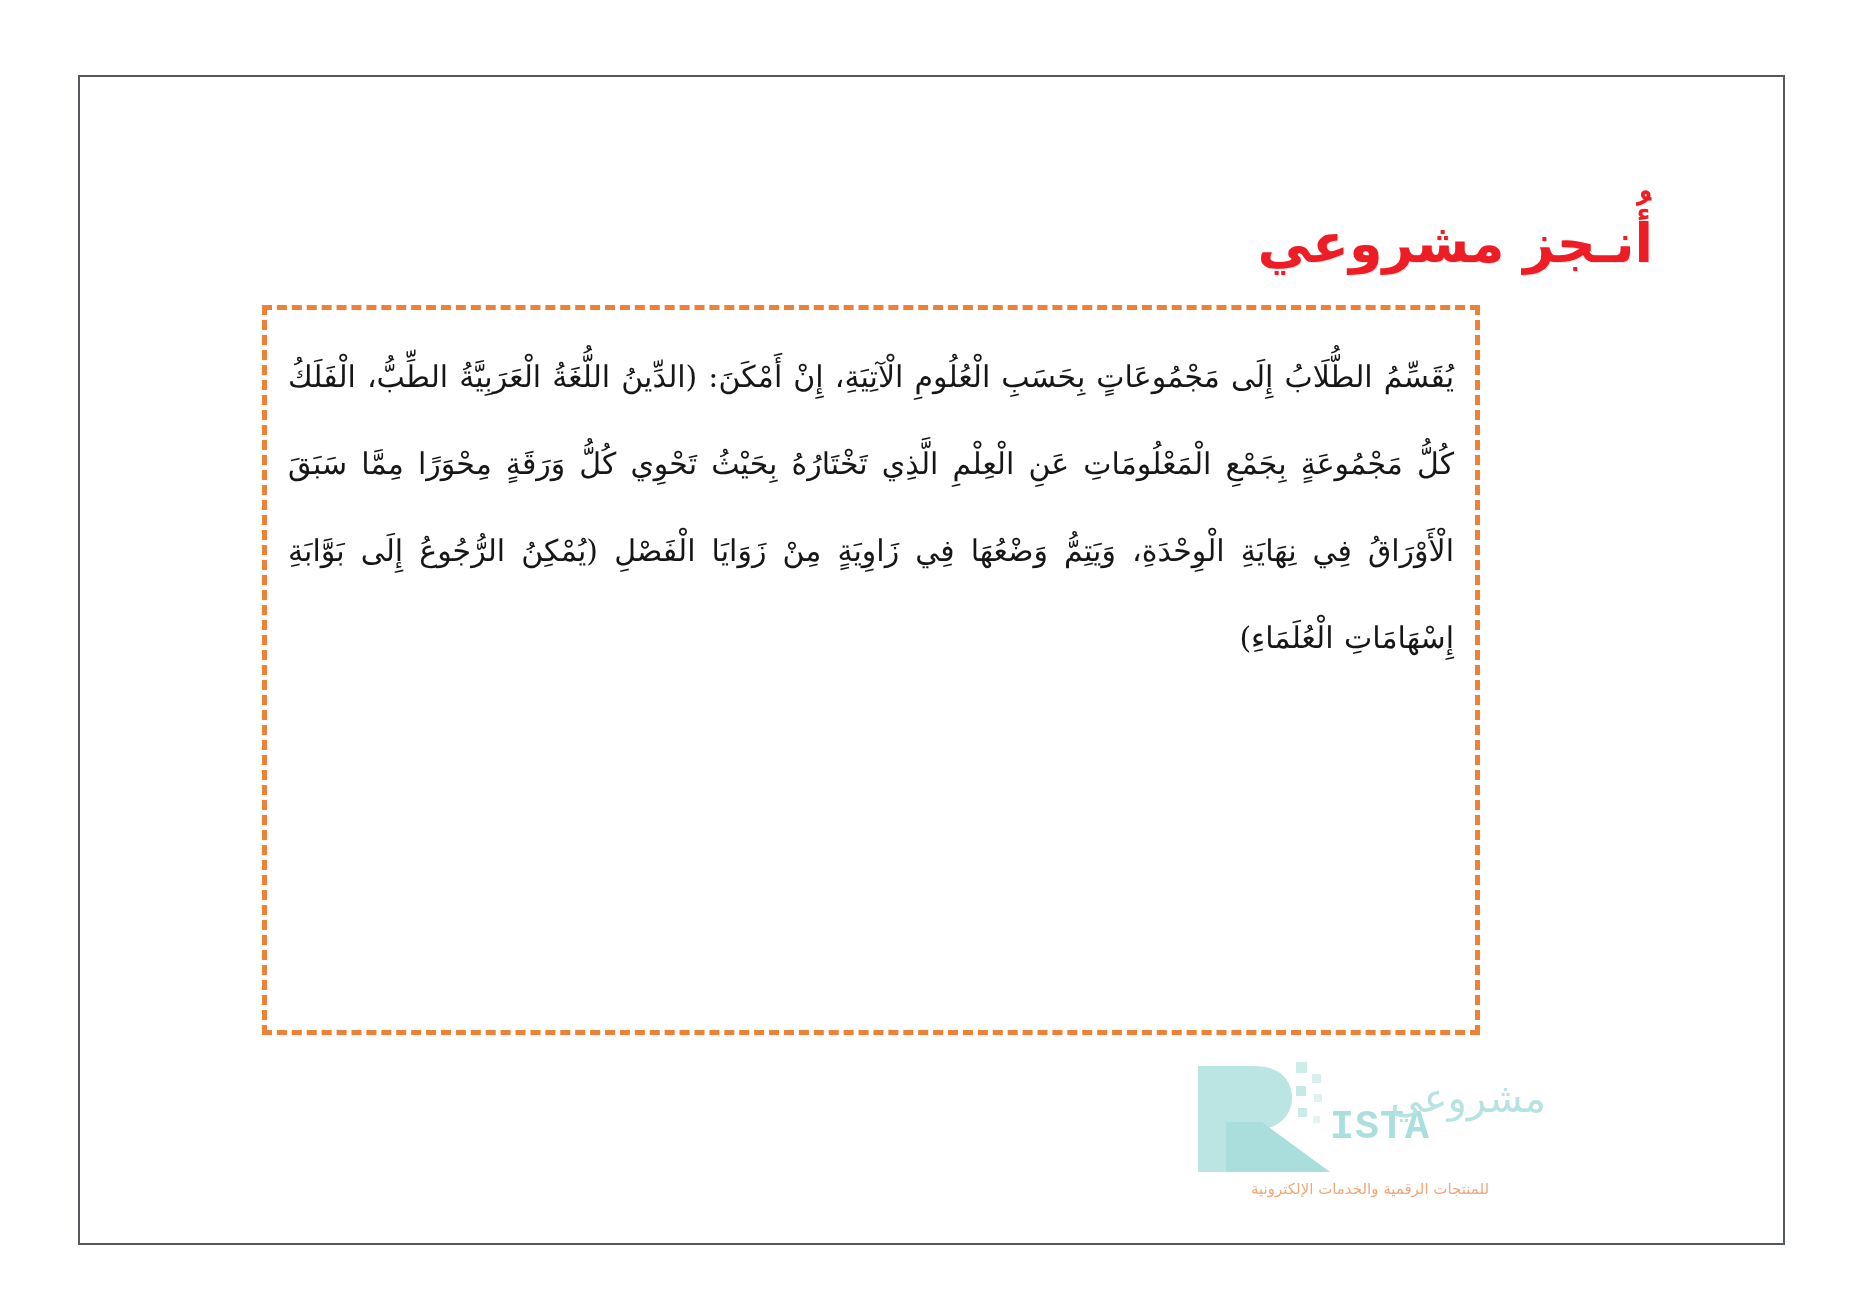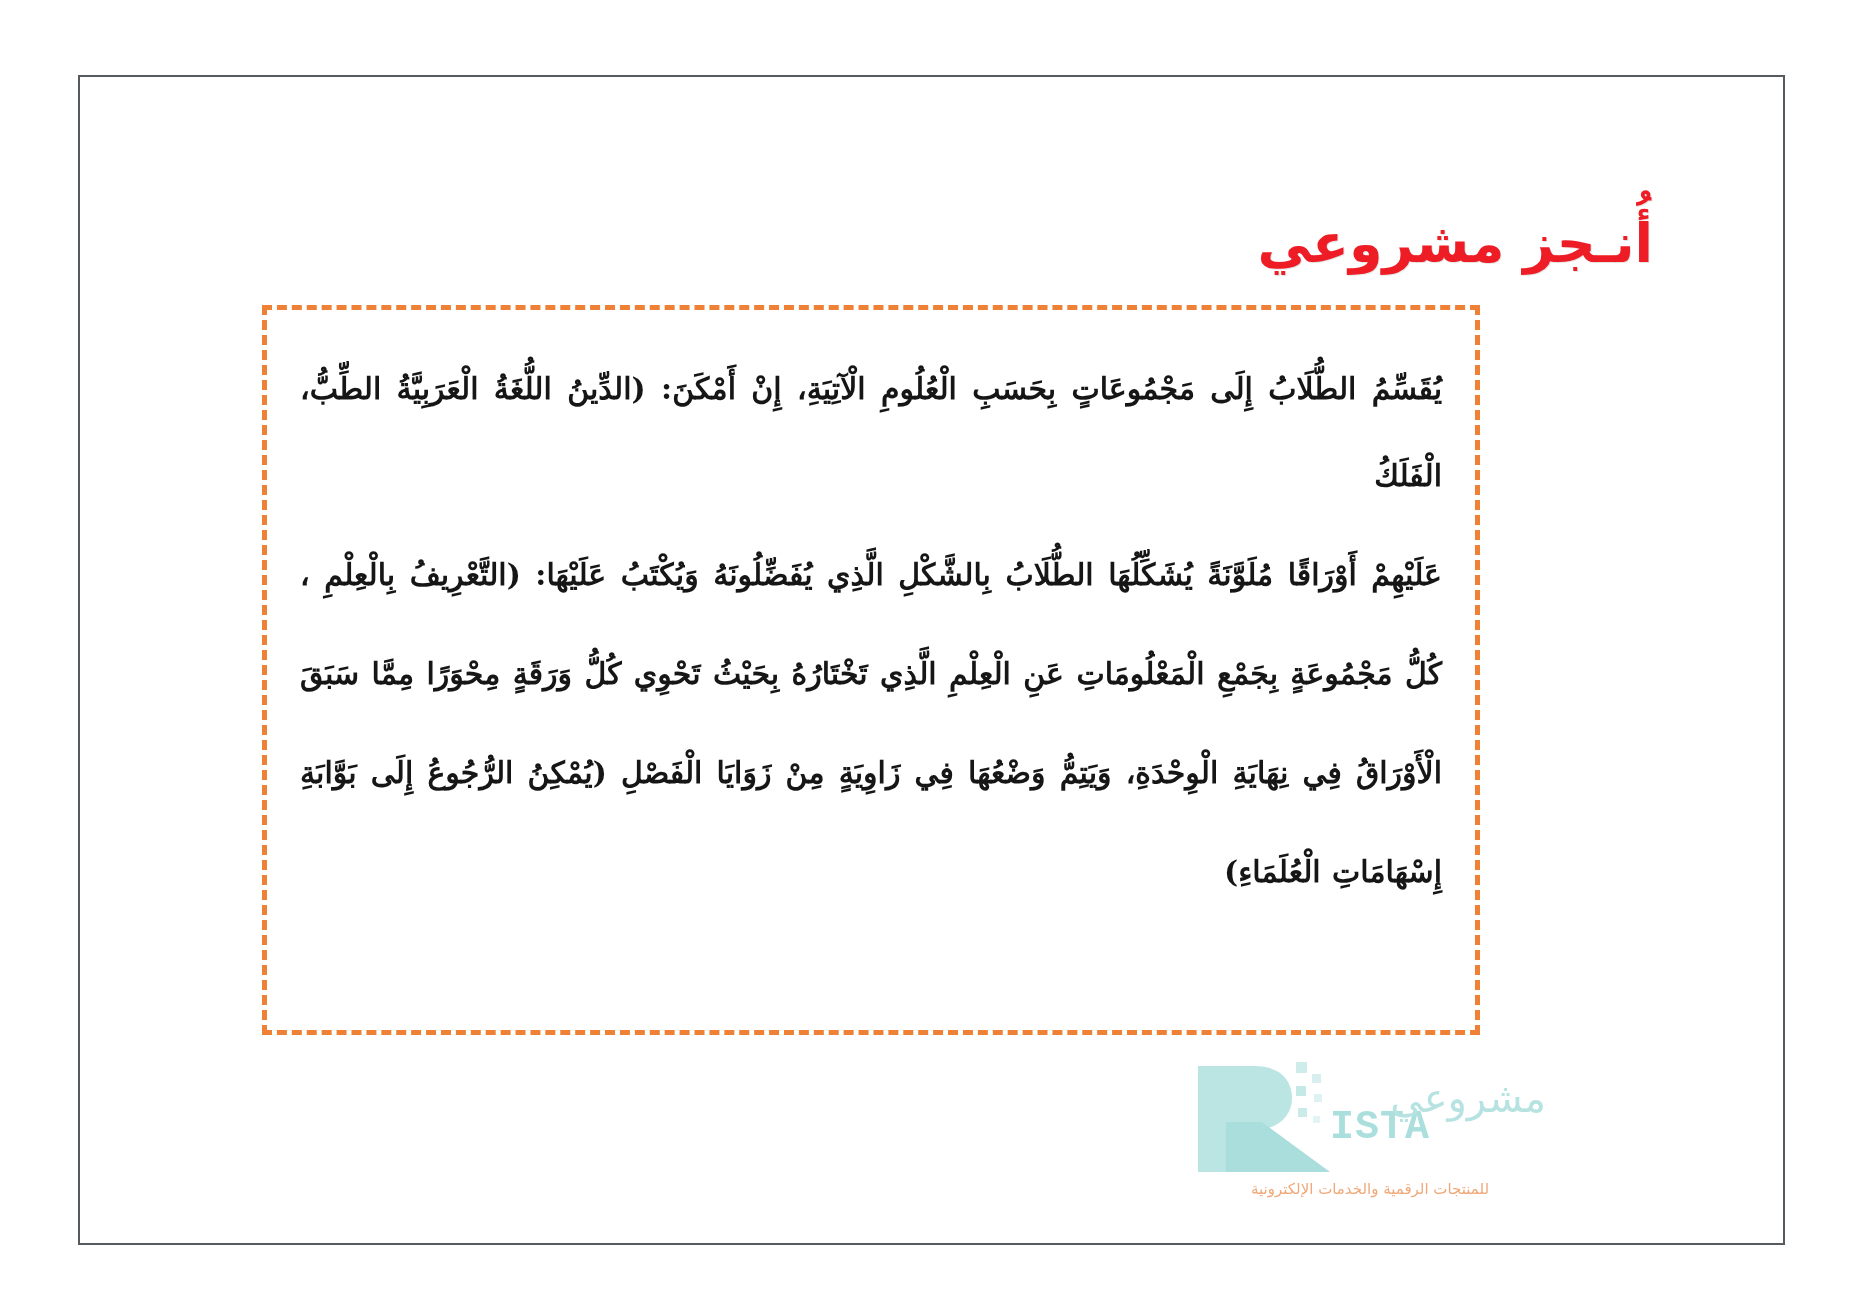--- a/index.html
+++ b/index.html
@@ -68,24 +68,23 @@
     text-align: justify;
     text-align-last: justify;
     color: #161616;
     font-family: "DejaVu Serif", "Liberation Serif", serif;
     font-size: 30px;
     line-height: 87px;
     letter-spacing: 0px;
     word-spacing: 1px;
   }
   #body-text p {
-    margin: 12px;
+    margin: 0;
     text-align: justify;
     text-align-last: justify;
-    font-weight: bold;
   }
   #body-text p.last-line {
     text-align-last: right;
   }
 
   
   #watermark {
     position: absolute;
     left: 1112px;
     top: 975px;
@@ -155,21 +154,20 @@
 <body>
 
 <div id="page-frame">
 
   <div id="heading">أُنـجز مشروعي</div>
 
   <div id="dashed-box"></div>
 
   <div id="body-text">
     <p>يُقَسِّمُ الطُّلَابُ إِلَى مَجْمُوعَاتٍ بِحَسَبِ الْعُلُومِ الْآتِيَةِ، إِنْ أَمْكَنَ: (الدِّينُ اللُّغَةُ الْعَرَبِيَّةُ الطِّبُّ، الْفَلَكُ</p>
-    <p>عَلَيْهِمْ أَوْرَاقًا مُلَوَّنَةً يُشَكِّلُهَا الطُّلَابُ بِالشَّكْلِ الَّذِي يُفَضِّلُونَهُ وَيُكْتَبُ عَلَيْهَا: (التَّعْرِيفُ بِالْعِلْمِ ،</p>
     <p>كُلُّ مَجْمُوعَةٍ بِجَمْعِ الْمَعْلُومَاتِ عَنِ الْعِلْمِ الَّذِي تَخْتَارُهُ بِحَيْثُ تَحْوِي كُلُّ وَرَقَةٍ مِحْوَرًا مِمَّا سَبَقَ</p>
     <p>الْأَوْرَاقُ فِي نِهَايَةِ الْوِحْدَةِ، وَيَتِمُّ وَضْعُهَا فِي زَاوِيَةٍ مِنْ زَوَايَا الْفَصْلِ (يُمْكِنُ الرُّجُوعُ إِلَى بَوَّابَةِ</p>
     <p class="last-line">إِسْهَامَاتِ الْعُلَمَاءِ)</p>
   </div>
 
   <div id="watermark">
 
     <svg id="wm-mark" viewBox="0 0 150 118">
       <path d="M6 6 L6 112 L34 112 L34 70 L62 70 C86 70 100 56 100 38 C100 18 86 6 62 6 Z" fill="#bbe5e3"></path>
       <path d="M34 62 L34 112 L96 112 L138 112 L70 62 Z" fill="#a9dedc"></path>

